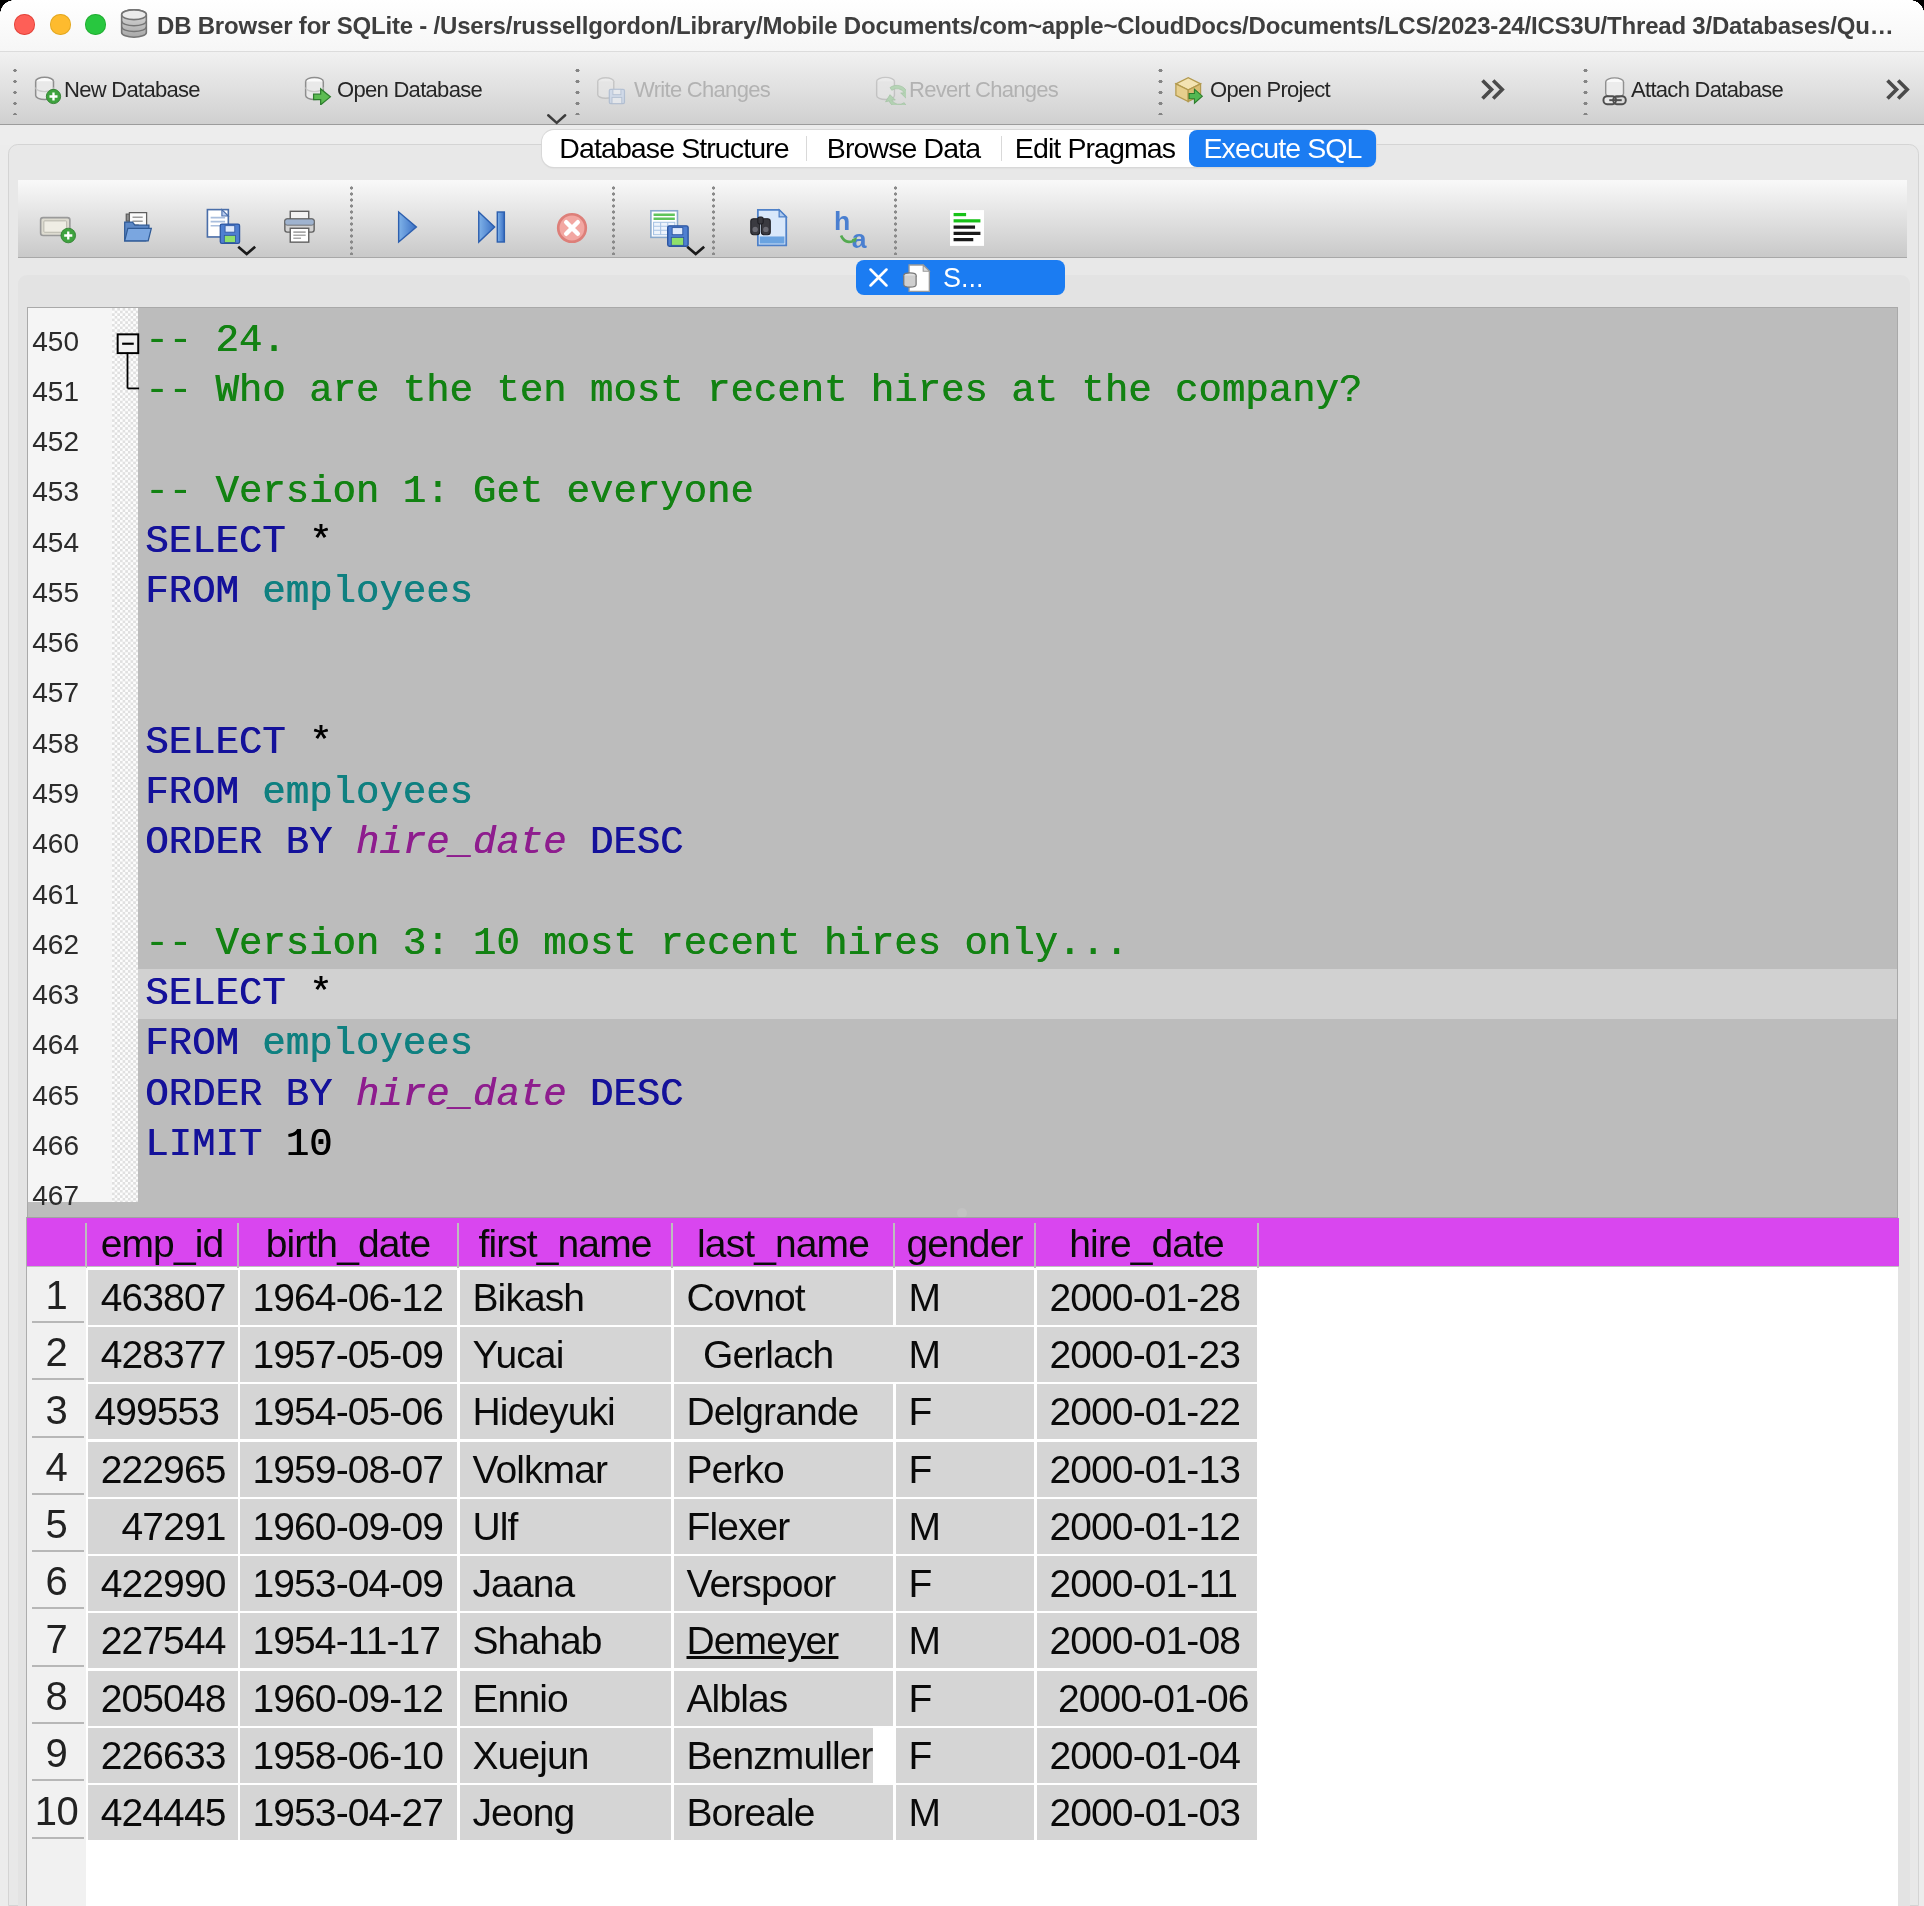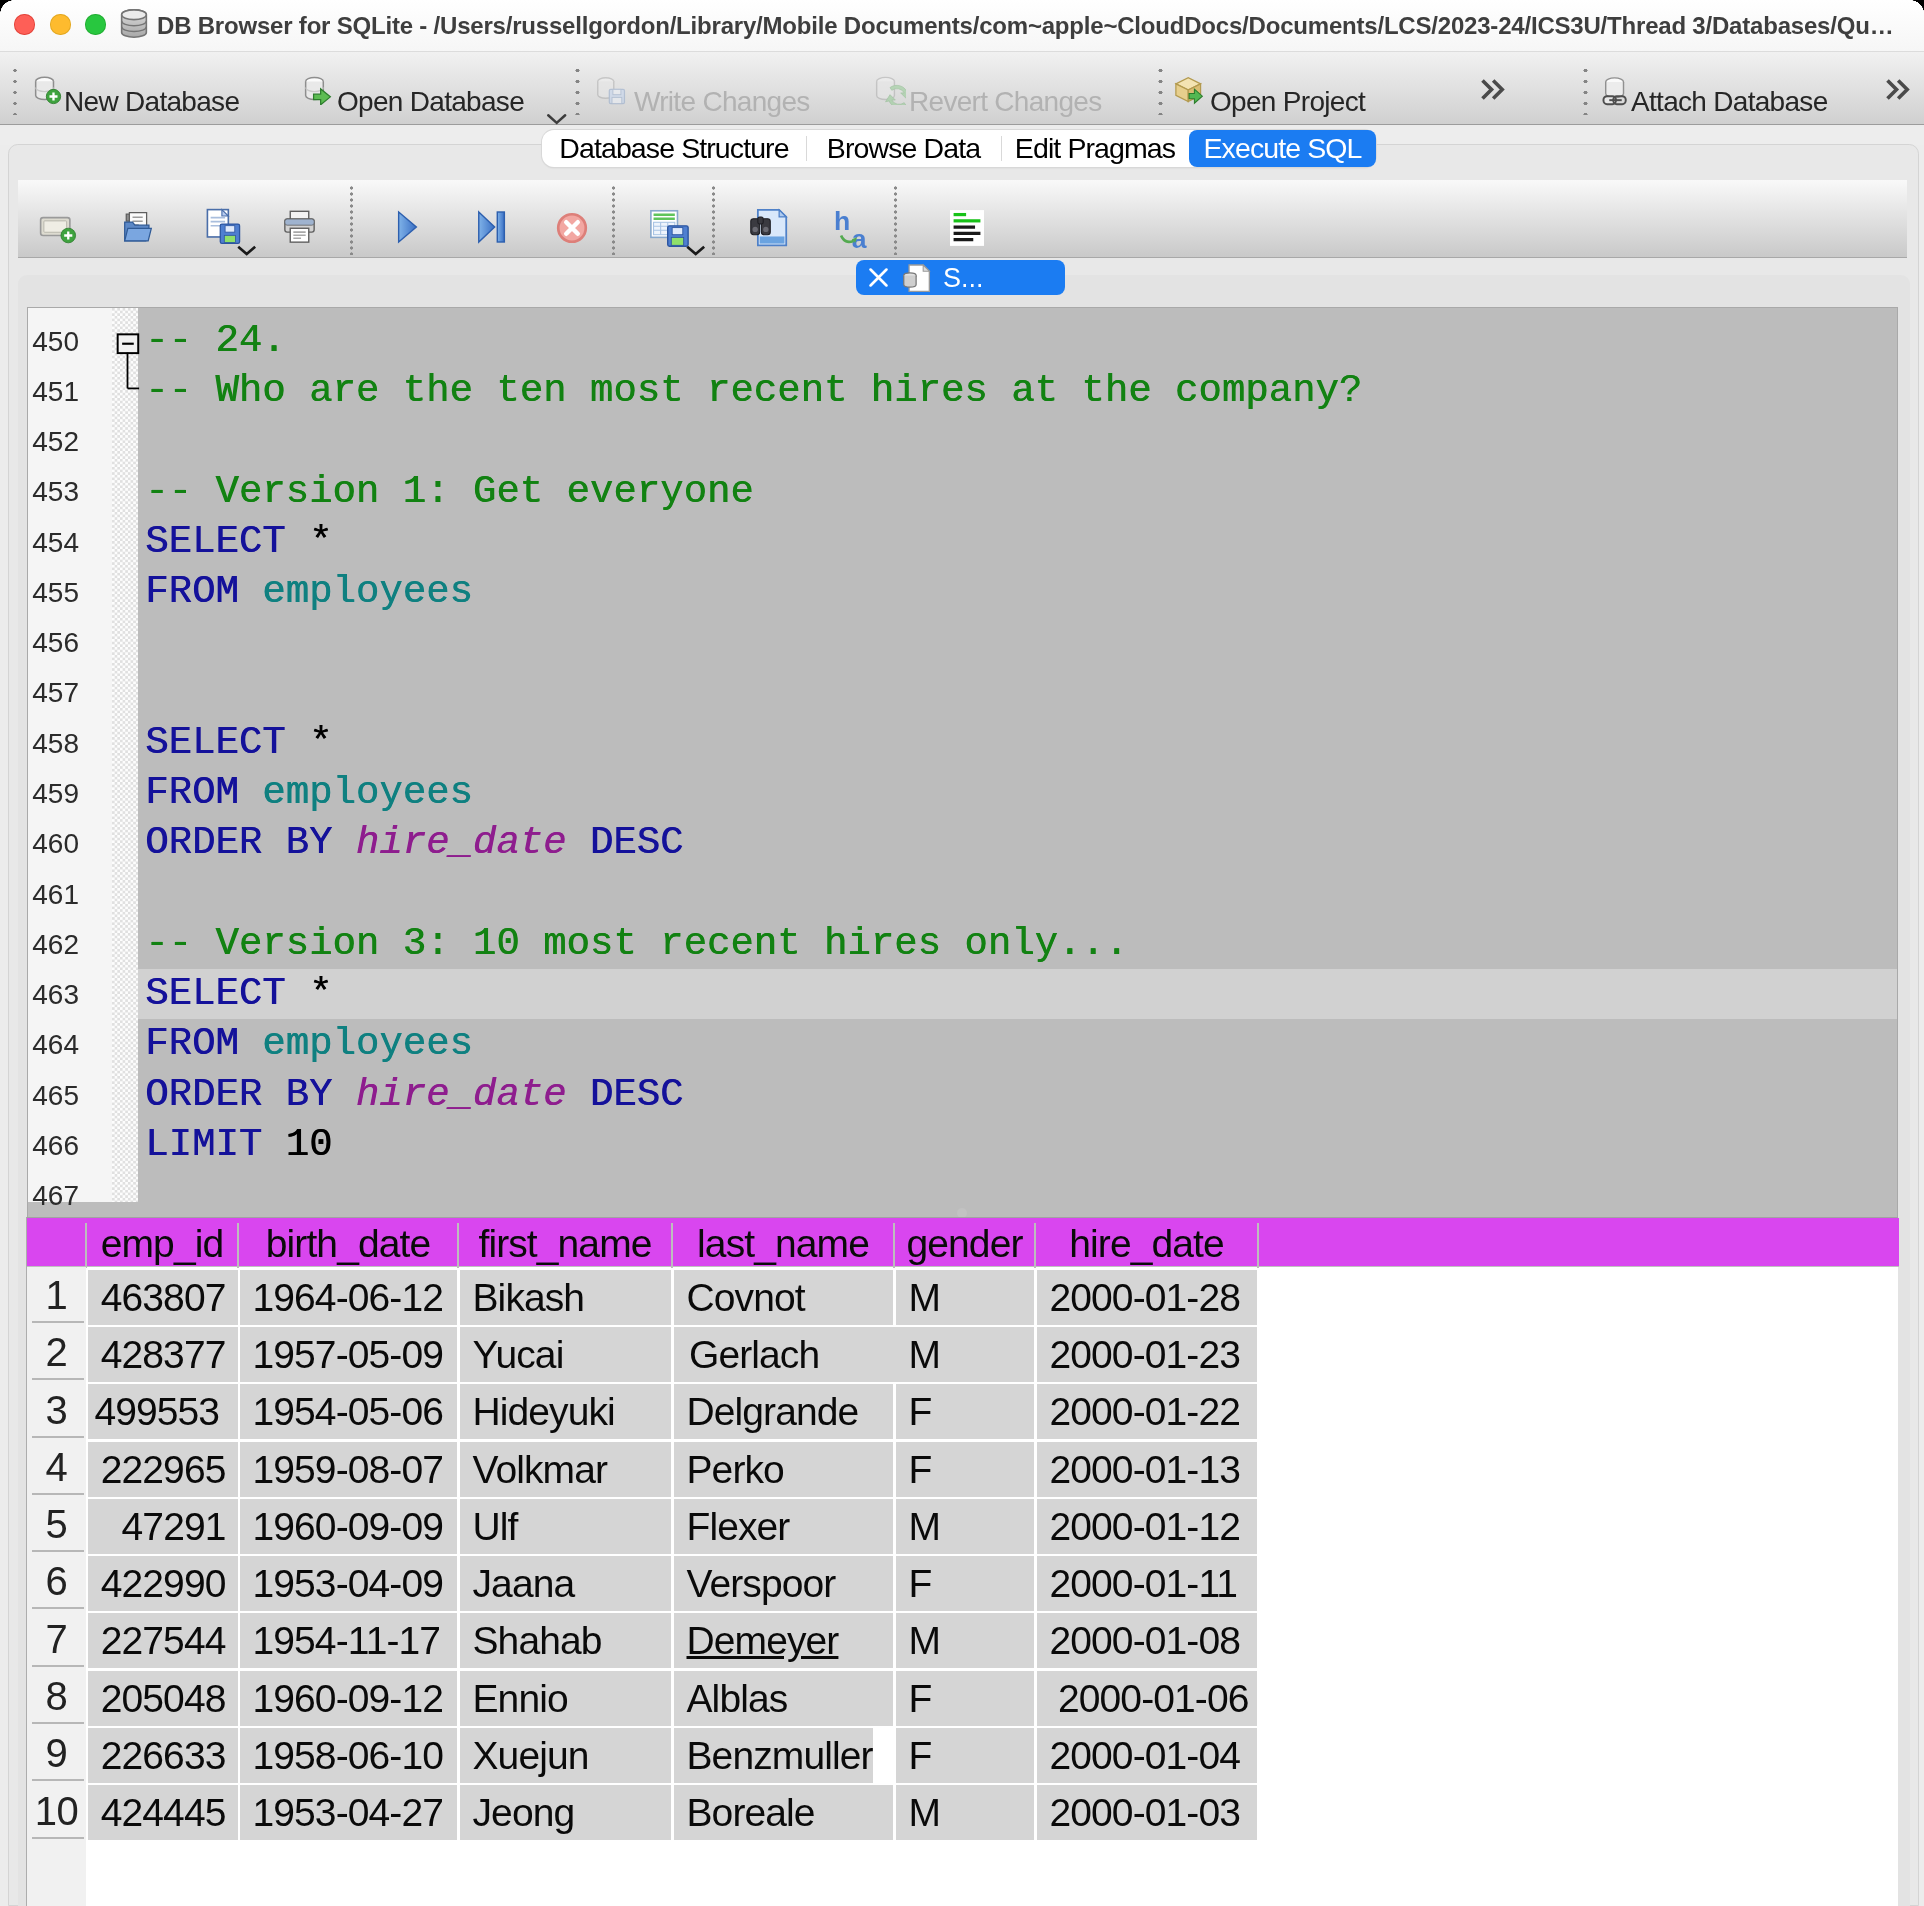--- a/index.html
+++ b/index.html
@@ -8,21 +8,21 @@
 .abs { position:absolute; }
 
 #titlebar { position:absolute; left:0; top:0; width:1925px; height:52px;
   background:linear-gradient(#ffffff,#f6f6f6); border-bottom:0.9px solid #dcdcdc; }
 .tl { position:absolute; top:14.3px; width:20.5px; height:20.5px; border-radius:50%; }
 #title-text { position:absolute; left:157px; top:0; height:52px; line-height:52px;
   font-size:24px; font-weight:bold; color:#3e3e3e; letter-spacing:-0.2px; white-space:nowrap; }
 
 #toolbar { position:absolute; left:0; top:52px; width:1925px; height:73px;
   background:linear-gradient(#f1f1f1,#d0d0d0); border-bottom:1.8px solid #9c9c9c; }
-.tbtext { position:absolute; top:12px; height:73px; line-height:75px; font-size:28px; color:#262626; white-space:nowrap; letter-spacing:-0.7px; }
+.tbtext { position:absolute; top:0; height:73px; line-height:75px; font-size:22px; color:#262626; white-space:nowrap; letter-spacing:-0.7px; }
 .tbtext.dis { color:#b2b2b2; }
 .vdots { position:absolute; top:12.5px; width:4.5px; height:50px;
   background-image:radial-gradient(circle, #848484 1.7px, transparent 2px);
   background-size:4.5px 11px; background-repeat:repeat-y; }
 
 #strip2 { position:absolute; left:0; top:127px; width:1925px; height:18px; background:#ededed; }
 #pane { position:absolute; left:8px; top:144px; width:1911px; height:1762px;
   background:#e8e8e8; border:0.9px solid #d4d4d4; border-radius:9.8px 9.8px 0 0; }
 #pane2 { position:absolute; left:18px; top:275px; width:1892px; height:1631px;
   background:#e3e3e3; border-radius:9px 9px 0 0; }
@@ -392,21 +392,21 @@
       <div class="drow">
         <div class="dcell" style="left: 61px; width: 150px; top: 109px; height: 55px; line-height: 55px; text-align: right; padding-right: 12.5px;">428377</div>
       </div>
       <div class="drow">
         <div class="dcell" style="left: 213px; width: 217px; top: 109px; height: 55px; line-height: 55px; padding-left: 12.5px;">1957-05-09</div>
       </div>
       <div class="drow">
         <div class="dcell" style="left: 433px; width: 211px; top: 109px; height: 55px; line-height: 55px; padding-left: 12.5px;">Yucai</div>
       </div>
       <div class="drow">
-        <div class="dcell" style="left: 647px; width: 245px; top: 109px; height: 55px; line-height: 55px; padding-left: 15px;">Gerlach</div>
+        <div class="dcell" style="left: 647px; width: 245px; top: 109px; height: 55px; line-height: 55px; padding-left: 29px;">Gerlach</div>
       </div>
       <div class="drow">
         <div class="dcell" style="left: 869px; width: 138px; top: 109px; height: 55px; line-height: 55px; padding-left: 12.5px;">M</div>
       </div>
       <div class="drow">
         <div class="dcell" style="left: 1010px; width: 220px; top: 109px; height: 55px; line-height: 55px; padding-left: 12.5px;">2000-01-23</div>
       </div>
       <div class="drow">
         <div class="dcell" style="left: 61px; width: 150px; top: 166px; height: 55px; line-height: 55px; text-align: center; padding-right: 12.5px;">499553</div>
       </div>

